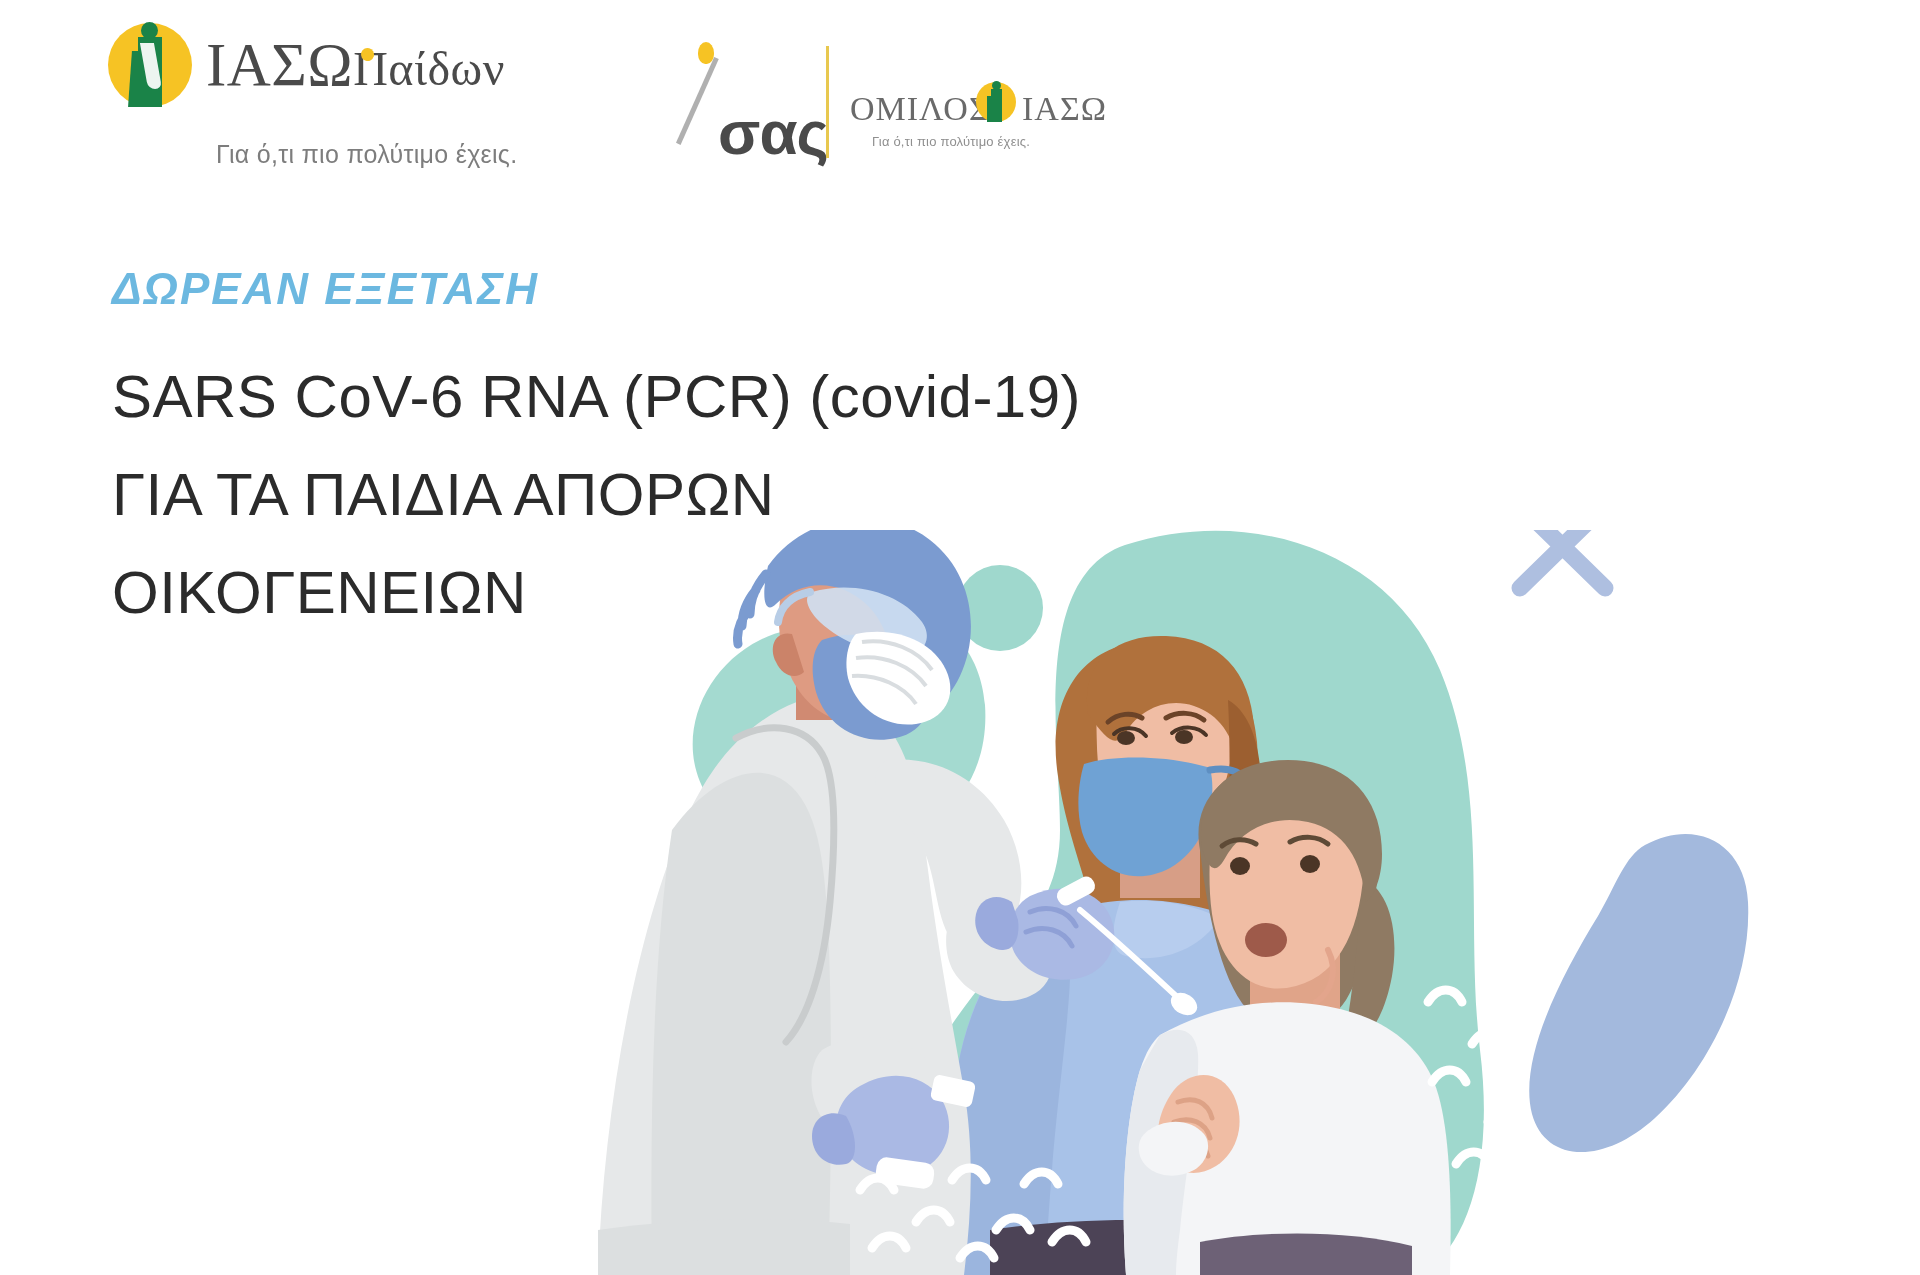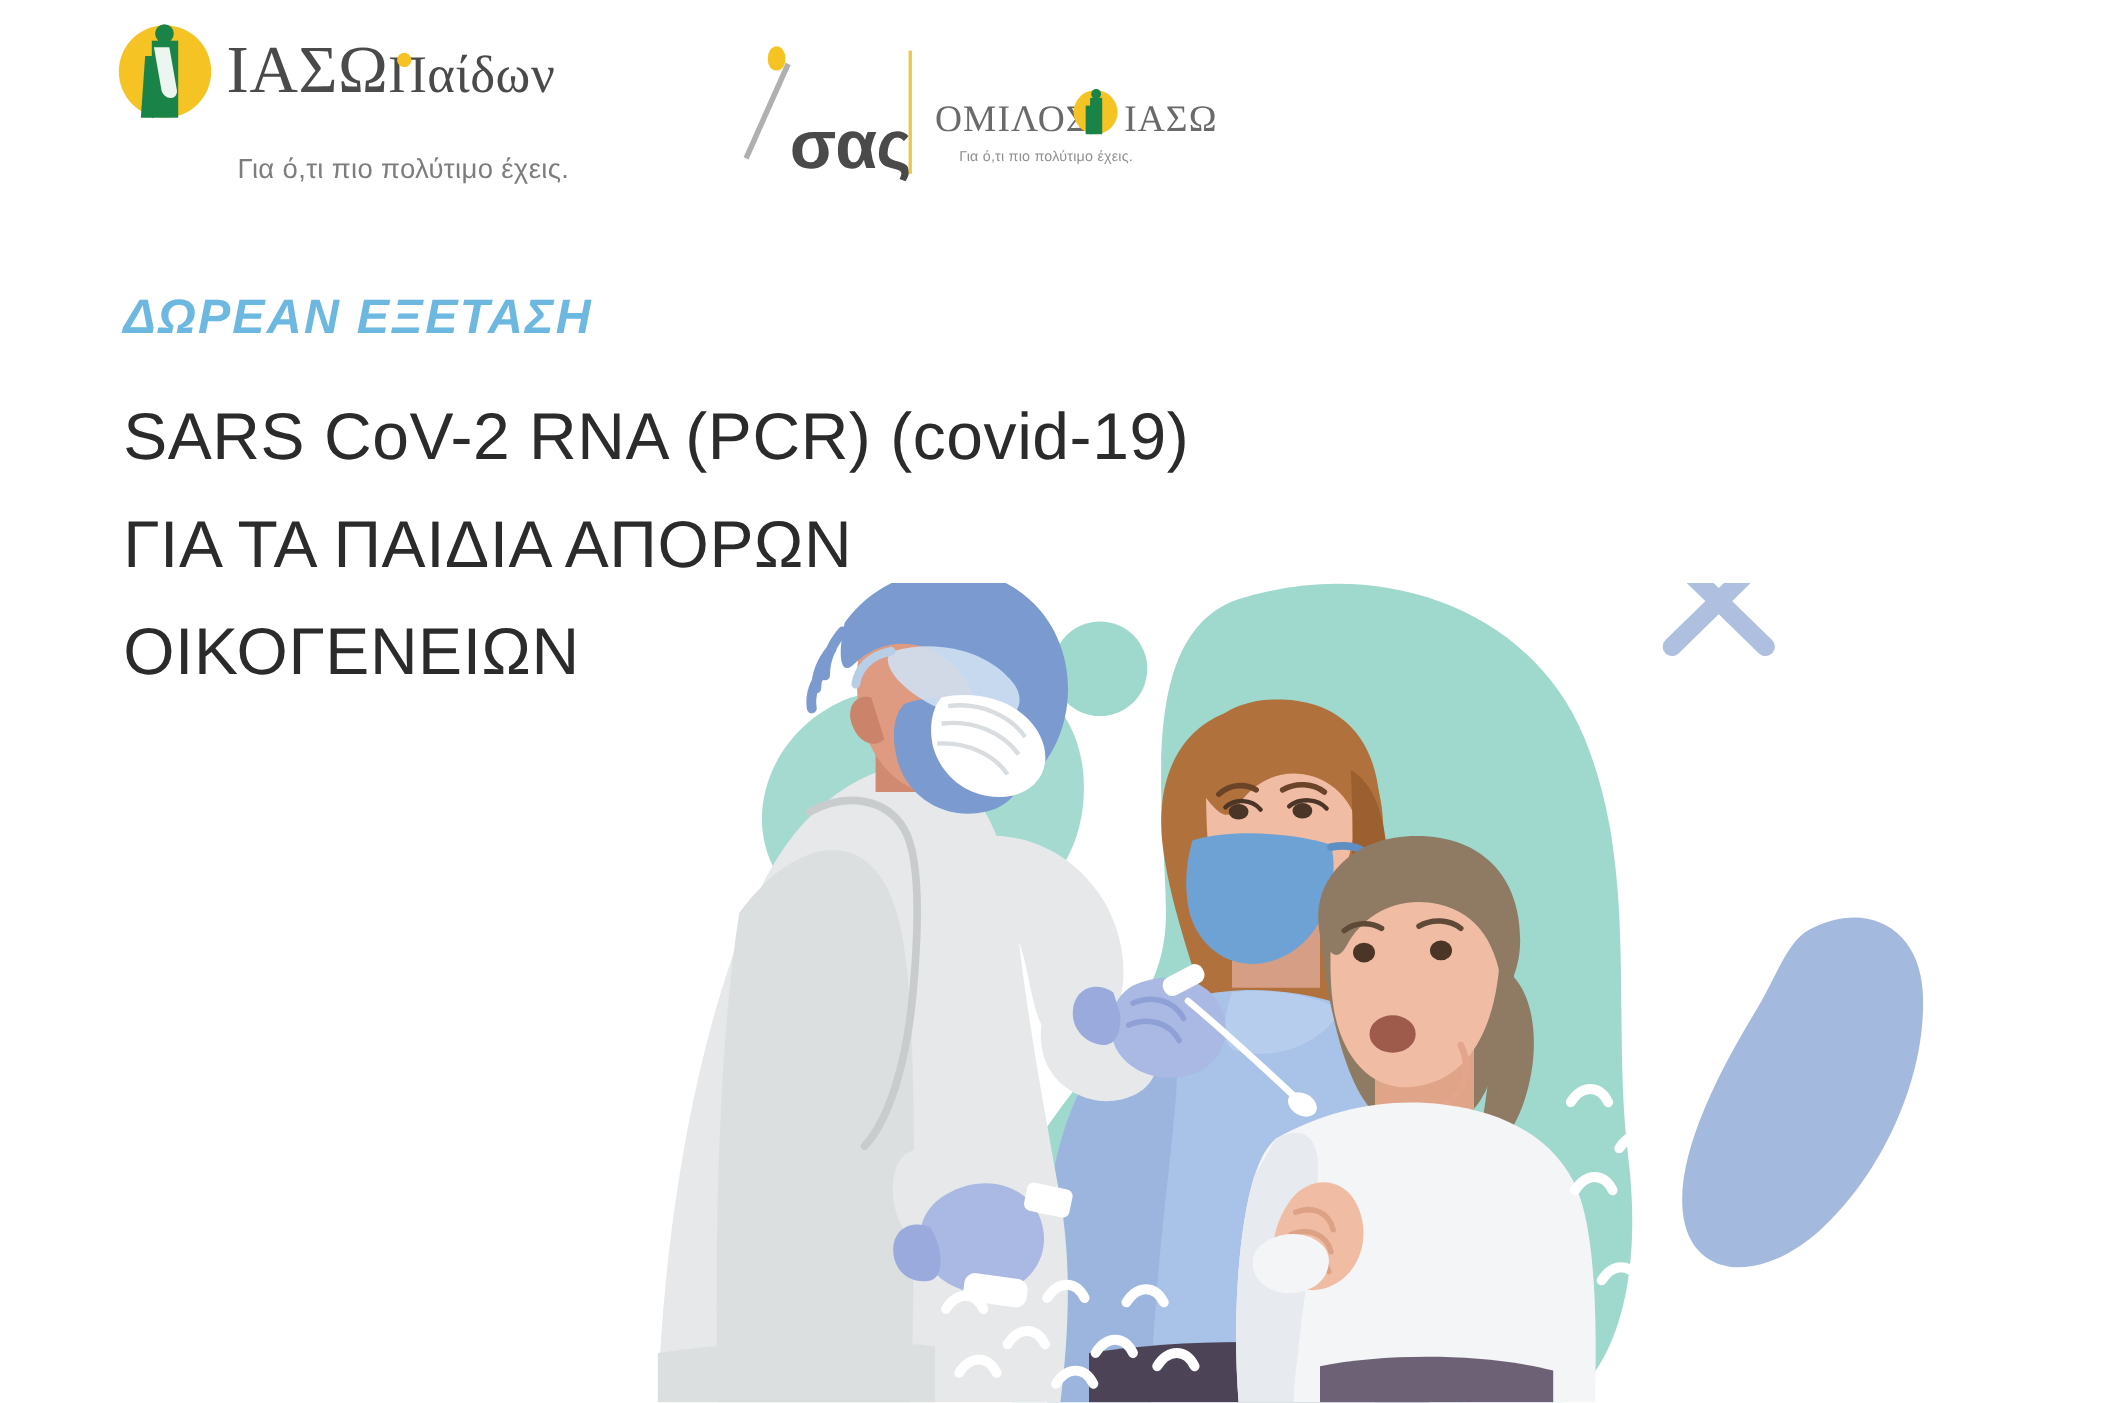--- a/index.html
+++ b/index.html
@@ -156,21 +156,21 @@
       </div>
       <div class="om-iaso">ΙΑΣΩ</div>
       <div class="omilos-tag">Για ό,τι πιο πολύτιμο έχεις.</div>
     </div>
   </div>
 </div>
 
 <div class="headline">ΔΩΡΕΑΝ ΕΞΕΤΑΣΗ</div>
 
 <div class="subhead">
-  <div>SARS CoV-2 RNA (PCR) (covid-19)</div>
+  <div>SARS CoV-6 RNA (PCR) (covid-19)</div>
   <div>ΓΙΑ ΤΑ ΠΑΙΔΙΑ ΑΠΟΡΩΝ</div>
   <div>ΟΙΚΟΓΕΝΕΙΩΝ</div>
 </div>
 
 <div class="illus">
 <svg width="1360" height="745" viewBox="0 0 1360 745" xmlns="http://www.w3.org/2000/svg">
 
   <path d="M565 15 C690 -25 830 20 880 140 C930 260 905 395 920 520 C935 640 905 720 860 745
            L360 745 C330 660 345 560 395 490 C450 412 500 380 500 300 C500 215 470 48 565 15 Z" fill="#9fd8cd"></path>
 

